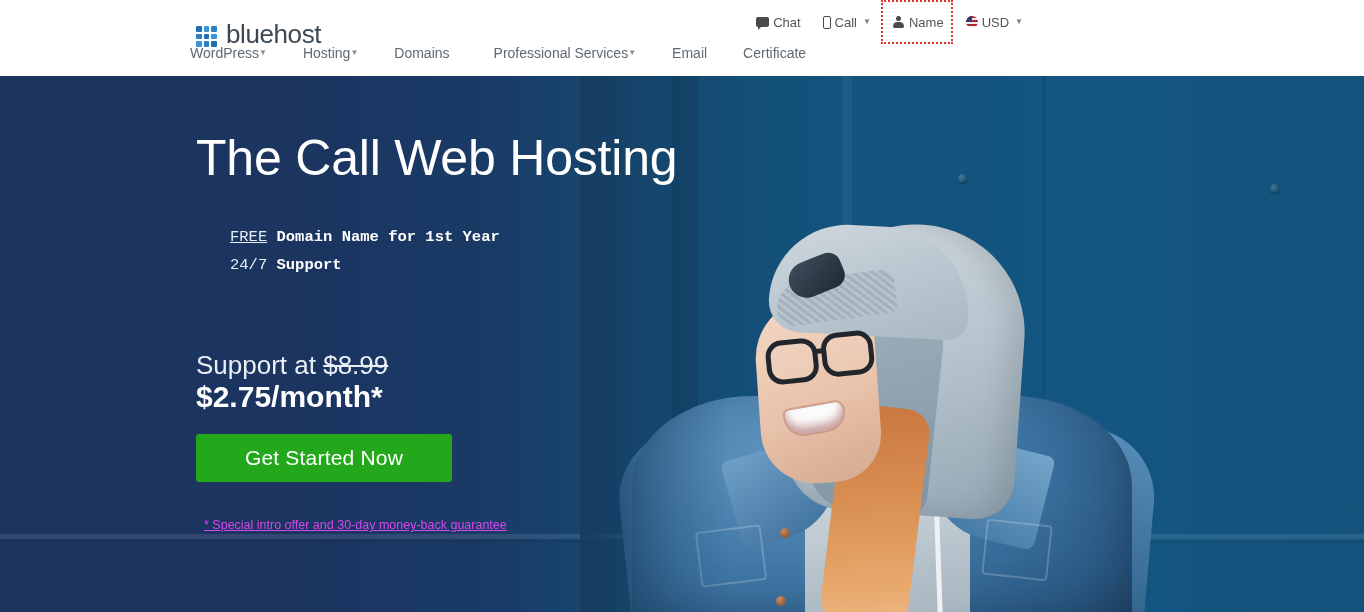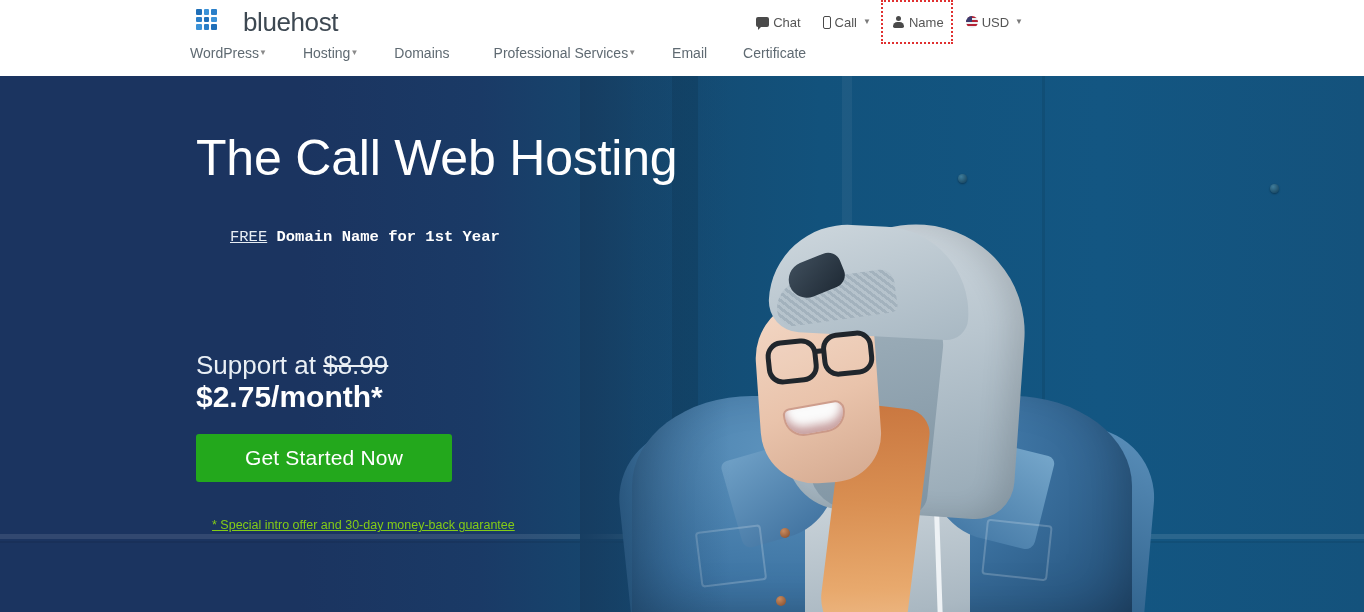--- a/index.html
+++ b/index.html
@@ -21,24 +21,24 @@
     left: 0; top: 0;
     width: 1364px;
     height: 76px;
     background: #ffffff;
     box-sizing: border-box;
   }
 
   .logo {
     position: absolute;
     left: 196px;
-    top: 9px;
+    top: 21px;
     display: flex;
-    align-items: flex-start;
-    gap: 26px;
+    align-items: flex-end;
+    gap: 9px;
     cursor: pointer;
   }
   .logo-grid {
     width: 21px;
     height: 21px;
     display: grid;
     grid-template-columns: repeat(3, 1fr);
     grid-template-rows: repeat(3, 1fr);
     gap: 2px;
   }
@@ -469,23 +469,23 @@
     border-radius: 3px;
     color: #ffffff;
     font-family: "Liberation Sans", sans-serif;
     font-size: 21px;
     font-weight: 300;
     letter-spacing: 0.2px;
     cursor: pointer;
   }
   .footnote {
     position: absolute;
-    left: 16px; top: 442px;
+    left: 8px; top: 442px;
     font-size: 12.5px;
-    color: #84cc16;
+    color: #d946ef;
     text-decoration: underline;
     white-space: nowrap;
     cursor: pointer;
   }
 </style>
 </head>
 <body>
 
 <div class="header">
 
@@ -606,20 +606,23 @@
   </div>
 
   <div class="hero-copy">
 
     <div class="headline">The Call Web Hosting</div>
 
     <ul class="bullets">
       <li>
         <span class="lead u">FREE</span><span class="bold"> Domain Name for 1st Year</span>
       </li>
+      <li>
+        <span class="lead">24/7</span><span class="bold"> Support</span>
+      </li>
     </ul>
 
     <div class="price-from">
       <span>Support at </span><span class="old">$8.99</span>
     </div>
     <div class="price-now">$2.75/month*</div>
 
     <button class="cta">Get Started Now</button>
 
     <div class="footnote">* Special intro offer and 30-day money-back guarantee</div>

